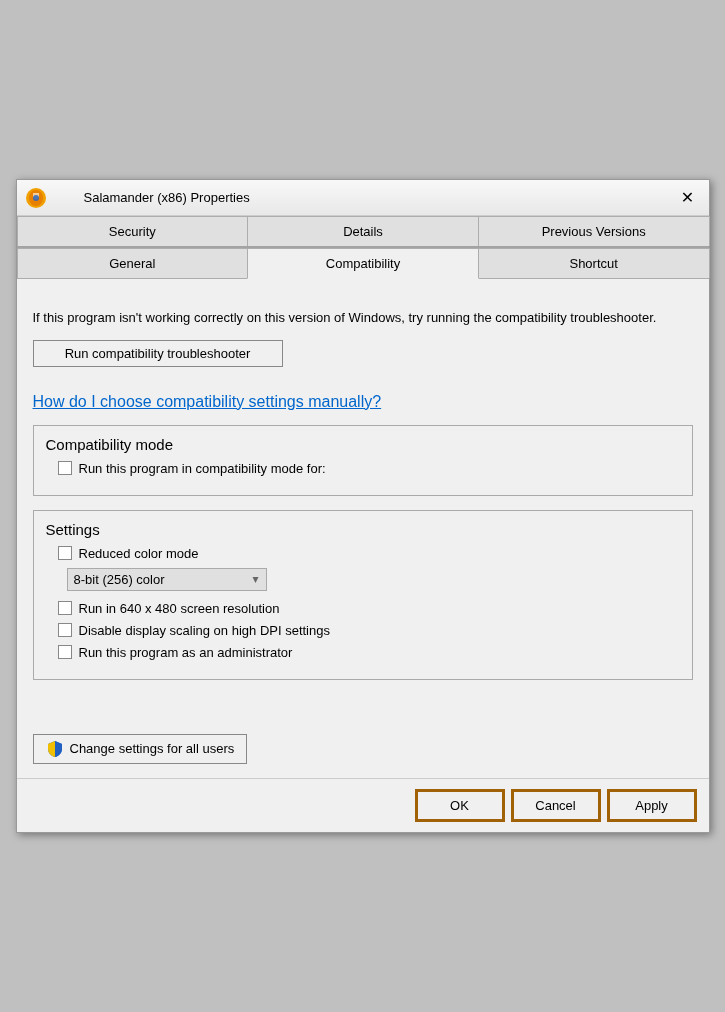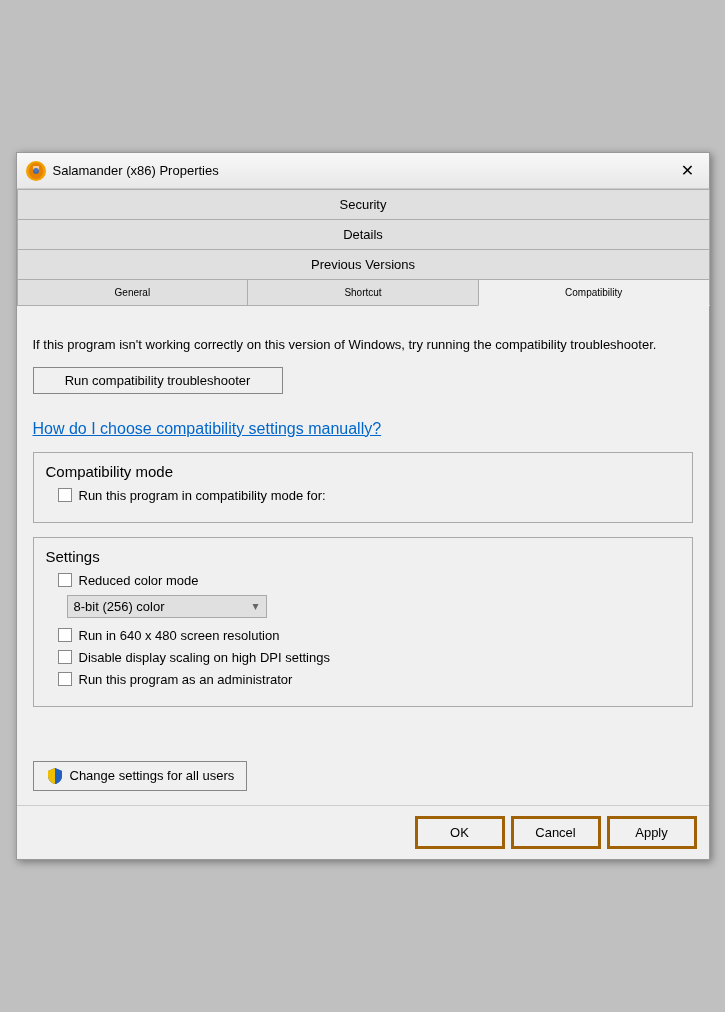--- a/index.html
+++ b/index.html
@@ -19,20 +19,21 @@
       width: 694px;
       box-shadow: 2px 2px 8px rgba(0,0,0,0.4);
     }
     .title-bar {
       background: linear-gradient(to bottom, #f8f8f8, #e8e8e8);
       border-bottom: 1px solid #ccc;
       display: flex;
       align-items: center;
       padding: 10px 8px;
       height: 36px;
+      gap: 31px;
     }
     .title-bar-icon {
       width: 22px;
       height: 22px;
       margin-right: 6px;
       flex-shrink: 0;
     }
     .title-bar-text {
       flex: 1;
       font-size: 13px;
@@ -45,23 +46,22 @@
       display: flex;
       align-items: center;
       justify-content: center;
       font-size: 16px;
       cursor: pointer;
       color: #000;
       border: 1px solid transparent;
     }
     .tabs-top {
       display: flex;
-      border-bottom: 1px solid #a3a3a3;
-      background: #f0f0f0;
-      flex-direction: column;
+      border-bottom: 3px solid #a3a3a3;
+      background: #f0f0f0;
     }
     .tab {
       flex: 1;
       text-align: center;
       padding: 7px 4px;
       border: 1px solid #adadad;
       border-bottom: none;
       cursor: pointer;
       background: #e0e0e0;
       color: #000;
@@ -77,21 +77,21 @@
     .tab-bottom {
       flex: 1;
       text-align: center;
       padding: 7px 0;
       border: 1px solid #adadad;
       border-bottom: none;
       cursor: pointer;
       background: #e0e0e0;
       color: #000;
       margin-right: -1px;
-      font-size: 10px;
+      font-size: 13px;
     }
     .tab-bottom.active {
       background: #f0f0f0;
       border-bottom: 1px solid #f0f0f0;
       z-index: 1;
       margin-bottom: -1px;
     }
     .content {
       padding: 30px 16px;
       background: #f0f0f0;
@@ -263,22 +263,22 @@
   </div>
 
   <div class="tabs-top">
     <div class="tab">Security</div>
     <div class="tab">Details</div>
     <div class="tab">Previous Versions</div>
   </div>
 
   <div class="tabs-bottom">
     <div class="tab-bottom">General</div>
+    <div class="tab-bottom active">Compatibility</div>
     <div class="tab-bottom">Shortcut</div>
-    <div class="tab-bottom active">Compatibility</div>
   </div>
 
   <div class="content">
     <p class="intro-text">If this program isn't working correctly on this version of Windows, try running the compatibility troubleshooter.</p>
     <button class="run-btn">Run compatibility troubleshooter</button>
     <a class="help-link">How do I choose compatibility settings manually?</a>
 
     
     <div class="group-box">
       <div class="group-label">Compatibility mode</div>

